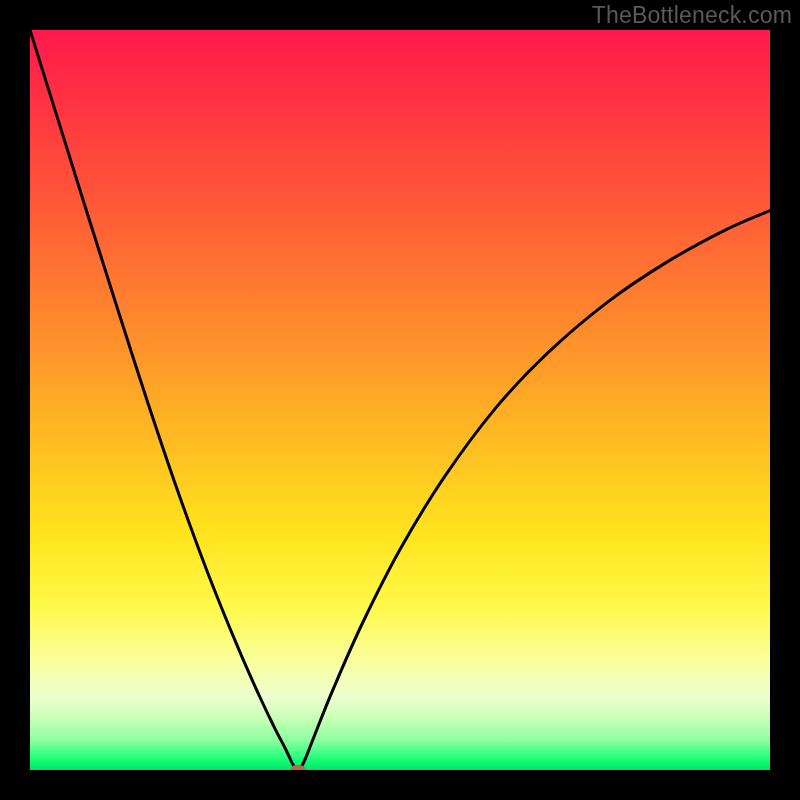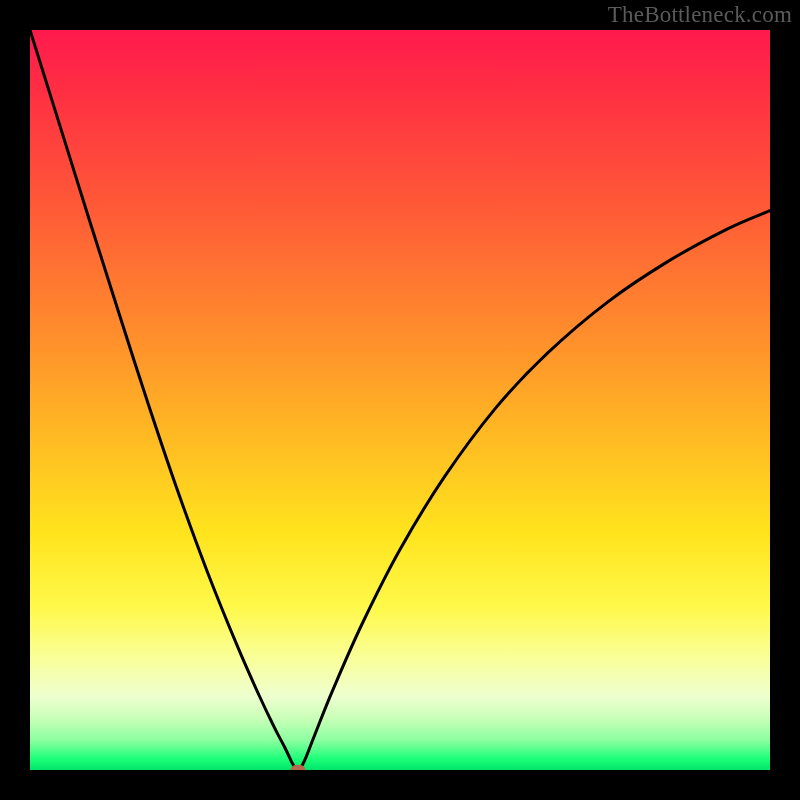--- a/index.html
+++ b/index.html
@@ -9,21 +9,20 @@
     height: 800px;
     background: #000;
     font-family: Arial, Helvetica, sans-serif;
     overflow: hidden;
   }
   .frame {
     position: relative;
     width: 800px;
     height: 800px;
     background: #000;
-    font-family: Liberation Serif, serif;
   }
   .watermark {
     position: absolute;
     top: 2px;
     right: 8px;
     color: #5a5a5a;
     font-size: 23px;
     font-weight: 400;
     letter-spacing: 0.2px;
     z-index: 20;

